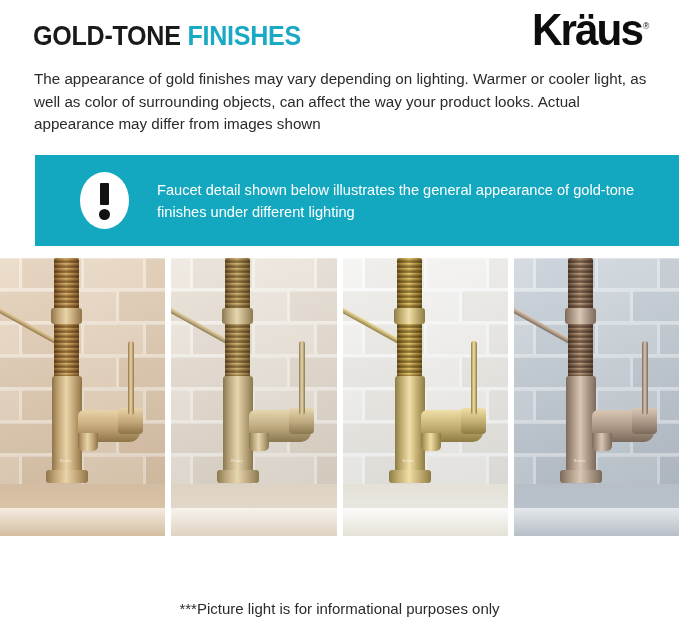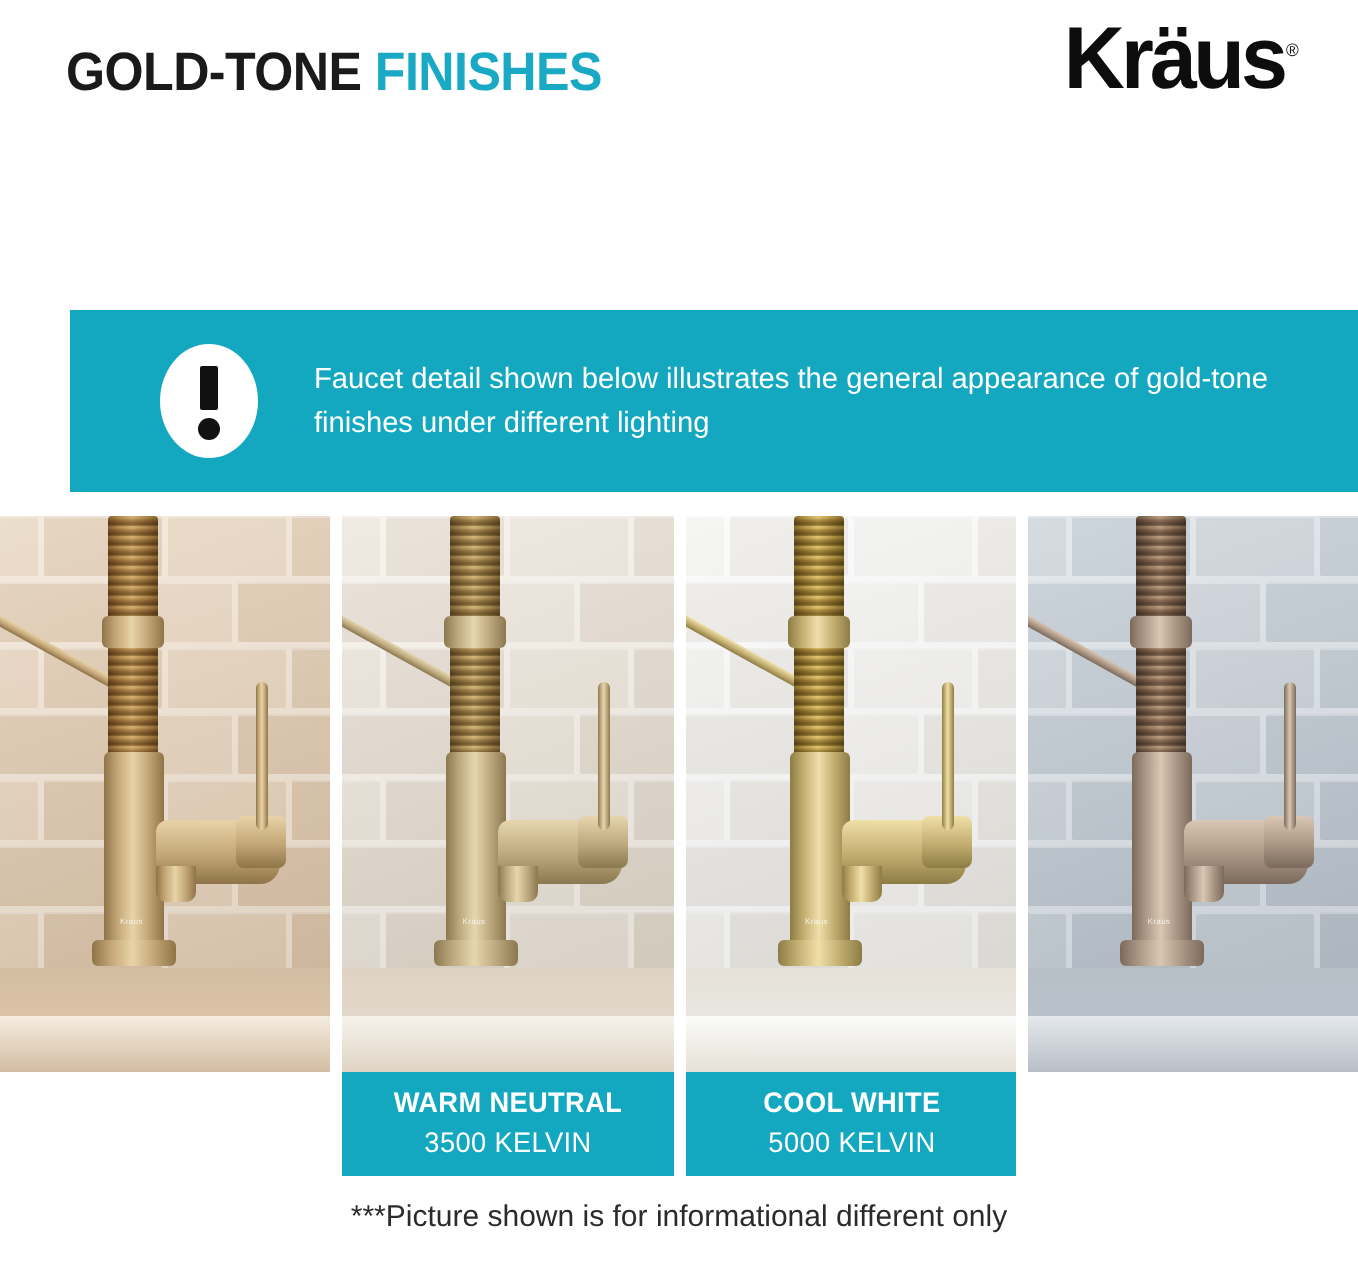--- a/index.html
+++ b/index.html
@@ -152,20 +152,21 @@
   <div class="header">
     <div class="title">
       <span class="dark">GOLD-TONE</span>
       <span class="accent">FINISHES</span>
     </div>
 
     <div class="logo">
       <span>Kräus</span><span class="reg">®</span>
     </div>
 
+    <div class="lede">The appearance of gold finishes may vary depending on lighting. Warmer or cooler light, as well as color of surrounding objects, can affect the way your product looks. Actual appearance may differ from images shown</div>
   </div>
 
   <div class="notice">
     <div class="notice-icon">
       <div class="bar"></div>
       <div class="dot"></div>
     </div>
     <div class="notice-text">Faucet detail shown below illustrates the general appearance of gold-tone finishes under different lighting</div>
   </div>
 
@@ -256,24 +257,20 @@
           <div class="collar" style="background: linear-gradient(90deg, rgb(138, 120, 80) 0%, rgb(189, 168, 126) 22%, rgb(230, 214, 174) 48%, rgb(189, 168, 126) 74%, rgb(138, 120, 80) 100%);"></div>
           <div class="body" style="background: linear-gradient(90deg, rgb(138, 120, 80) 0%, rgb(189, 168, 126) 22%, rgb(230, 214, 174) 48%, rgb(189, 168, 126) 74%, rgb(138, 120, 80) 100%);"></div>
           <div class="spout" style="background: linear-gradient(rgb(230, 214, 174) 0%, rgb(189, 168, 126) 55%, rgb(138, 120, 80) 100%);"></div>
           <div class="spoutfoot" style="background: linear-gradient(90deg, rgb(138, 120, 80) 0%, rgb(189, 168, 126) 22%, rgb(230, 214, 174) 48%, rgb(189, 168, 126) 74%, rgb(138, 120, 80) 100%);"></div>
           <div class="hcap" style="background: linear-gradient(rgb(230, 214, 174) 0%, rgb(189, 168, 126) 55%, rgb(138, 120, 80) 100%);"></div>
           <div class="handle" style="background: linear-gradient(90deg, rgb(138, 120, 80) 0%, rgb(189, 168, 126) 22%, rgb(230, 214, 174) 48%, rgb(189, 168, 126) 74%, rgb(138, 120, 80) 100%);"></div>
           <div class="base" style="background: linear-gradient(90deg, rgb(138, 120, 80) 0%, rgb(189, 168, 126) 22%, rgb(230, 214, 174) 48%, rgb(189, 168, 126) 74%, rgb(138, 120, 80) 100%);"></div>
           <div class="brandmark">Kraus</div>
         </div>
       </div>
-      <div class="label">
-        <span class="name">WARM NEUTRAL</span>
-        <span class="kelvin">3500 KELVIN</span>
-      </div>
     </div>
 
     <div class="panel">
       <div class="photo">
         <div class="wall" style="background: rgb(250, 250, 250);">
             <div class="tile" style="left: -40px; top: 0px; width: 59px; height: 30px; background: rgb(242, 241, 238); box-shadow: rgba(255, 255, 255, 0.35) 0px 1px 0px inset;"></div>
             <div class="tile" style="left: 22px; top: 0px; width: 59px; height: 30px; background: rgb(234, 232, 227); box-shadow: rgba(255, 255, 255, 0.35) 0px 1px 0px inset;"></div>
             <div class="tile" style="left: 84px; top: 0px; width: 59px; height: 30px; background: rgb(242, 241, 238); box-shadow: rgba(255, 255, 255, 0.35) 0px 1px 0px inset;"></div>
             <div class="tile" style="left: 146px; top: 0px; width: 59px; height: 30px; background: rgb(234, 232, 227); box-shadow: rgba(255, 255, 255, 0.35) 0px 1px 0px inset;"></div>
             <div class="tile" style="left: -5px; top: 33px; width: 59px; height: 30px; background: rgb(234, 232, 227); box-shadow: rgba(255, 255, 255, 0.35) 0px 1px 0px inset;"></div>
@@ -307,24 +304,20 @@
           <div class="collar" style="background: linear-gradient(90deg, rgb(140, 124, 68) 0%, rgb(194, 173, 112) 22%, rgb(239, 223, 168) 48%, rgb(194, 173, 112) 74%, rgb(140, 124, 68) 100%);"></div>
           <div class="body" style="background: linear-gradient(90deg, rgb(140, 124, 68) 0%, rgb(194, 173, 112) 22%, rgb(239, 223, 168) 48%, rgb(194, 173, 112) 74%, rgb(140, 124, 68) 100%);"></div>
           <div class="spout" style="background: linear-gradient(rgb(239, 223, 168) 0%, rgb(194, 173, 112) 55%, rgb(140, 124, 68) 100%);"></div>
           <div class="spoutfoot" style="background: linear-gradient(90deg, rgb(140, 124, 68) 0%, rgb(194, 173, 112) 22%, rgb(239, 223, 168) 48%, rgb(194, 173, 112) 74%, rgb(140, 124, 68) 100%);"></div>
           <div class="hcap" style="background: linear-gradient(rgb(239, 223, 168) 0%, rgb(194, 173, 112) 55%, rgb(140, 124, 68) 100%);"></div>
           <div class="handle" style="background: linear-gradient(90deg, rgb(140, 124, 68) 0%, rgb(194, 173, 112) 22%, rgb(239, 223, 168) 48%, rgb(194, 173, 112) 74%, rgb(140, 124, 68) 100%);"></div>
           <div class="base" style="background: linear-gradient(90deg, rgb(140, 124, 68) 0%, rgb(194, 173, 112) 22%, rgb(239, 223, 168) 48%, rgb(194, 173, 112) 74%, rgb(140, 124, 68) 100%);"></div>
           <div class="brandmark">Kraus</div>
         </div>
       </div>
-      <div class="label">
-        <span class="name">COOL WHITE</span>
-        <span class="kelvin">5000 KELVIN</span>
-      </div>
     </div>
 
     <div class="panel">
       <div class="photo">
         <div class="wall" style="background: rgb(217, 224, 230);">
             <div class="tile" style="left: -40px; top: 0px; width: 59px; height: 30px; background: rgb(195, 204, 212); box-shadow: rgba(255, 255, 255, 0.35) 0px 1px 0px inset;"></div>
             <div class="tile" style="left: 22px; top: 0px; width: 59px; height: 30px; background: rgb(185, 195, 205); box-shadow: rgba(255, 255, 255, 0.35) 0px 1px 0px inset;"></div>
             <div class="tile" style="left: 84px; top: 0px; width: 59px; height: 30px; background: rgb(195, 204, 212); box-shadow: rgba(255, 255, 255, 0.35) 0px 1px 0px inset;"></div>
             <div class="tile" style="left: 146px; top: 0px; width: 59px; height: 30px; background: rgb(185, 195, 205); box-shadow: rgba(255, 255, 255, 0.35) 0px 1px 0px inset;"></div>
             <div class="tile" style="left: -5px; top: 33px; width: 59px; height: 30px; background: rgb(185, 195, 205); box-shadow: rgba(255, 255, 255, 0.35) 0px 1px 0px inset;"></div>
@@ -362,15 +355,15 @@
           <div class="hcap" style="background: linear-gradient(rgb(216, 199, 180) 0%, rgb(171, 150, 132) 55%, rgb(123, 106, 92) 100%);"></div>
           <div class="handle" style="background: linear-gradient(90deg, rgb(123, 106, 92) 0%, rgb(171, 150, 132) 22%, rgb(216, 199, 180) 48%, rgb(171, 150, 132) 74%, rgb(123, 106, 92) 100%);"></div>
           <div class="base" style="background: linear-gradient(90deg, rgb(123, 106, 92) 0%, rgb(171, 150, 132) 22%, rgb(216, 199, 180) 48%, rgb(171, 150, 132) 74%, rgb(123, 106, 92) 100%);"></div>
           <div class="brandmark">Kraus</div>
         </div>
       </div>
     </div>
 
   </div>
 
-  <div class="footer">***Picture shown is for informational different only</div>
+  <div class="footer">***Picture light is for informational purposes only</div>
 
 </div>
 
 </body></html>

